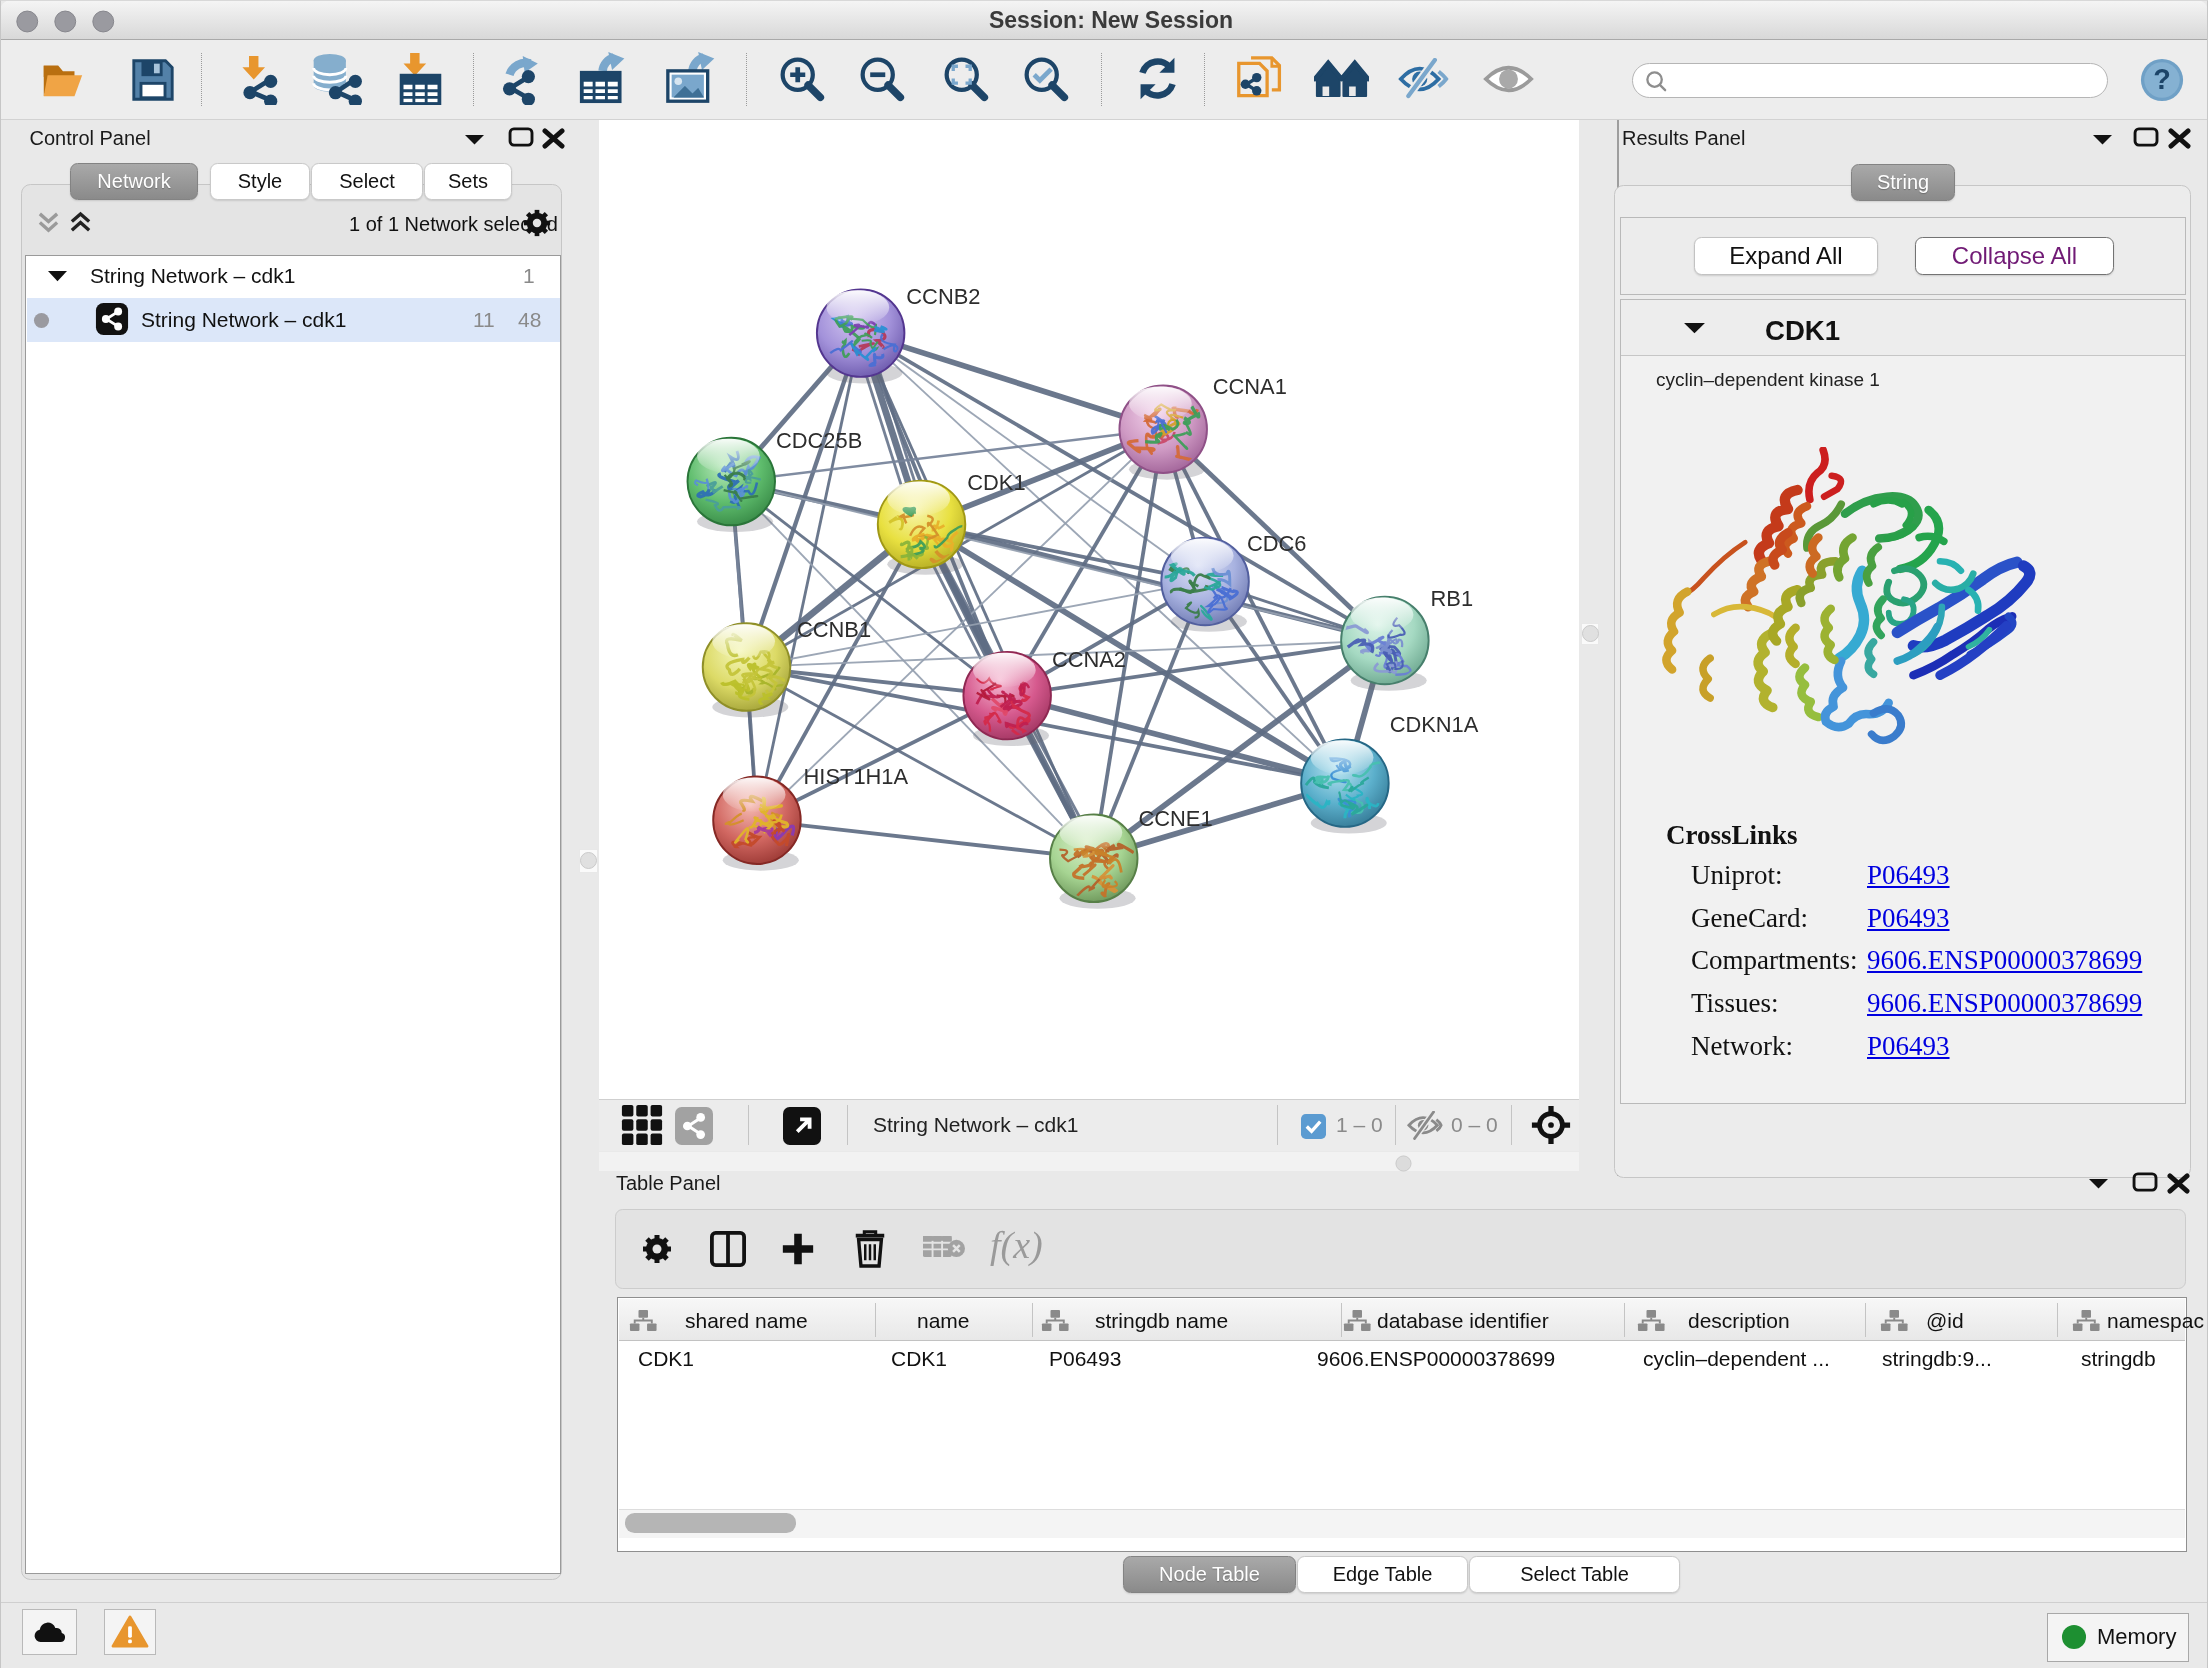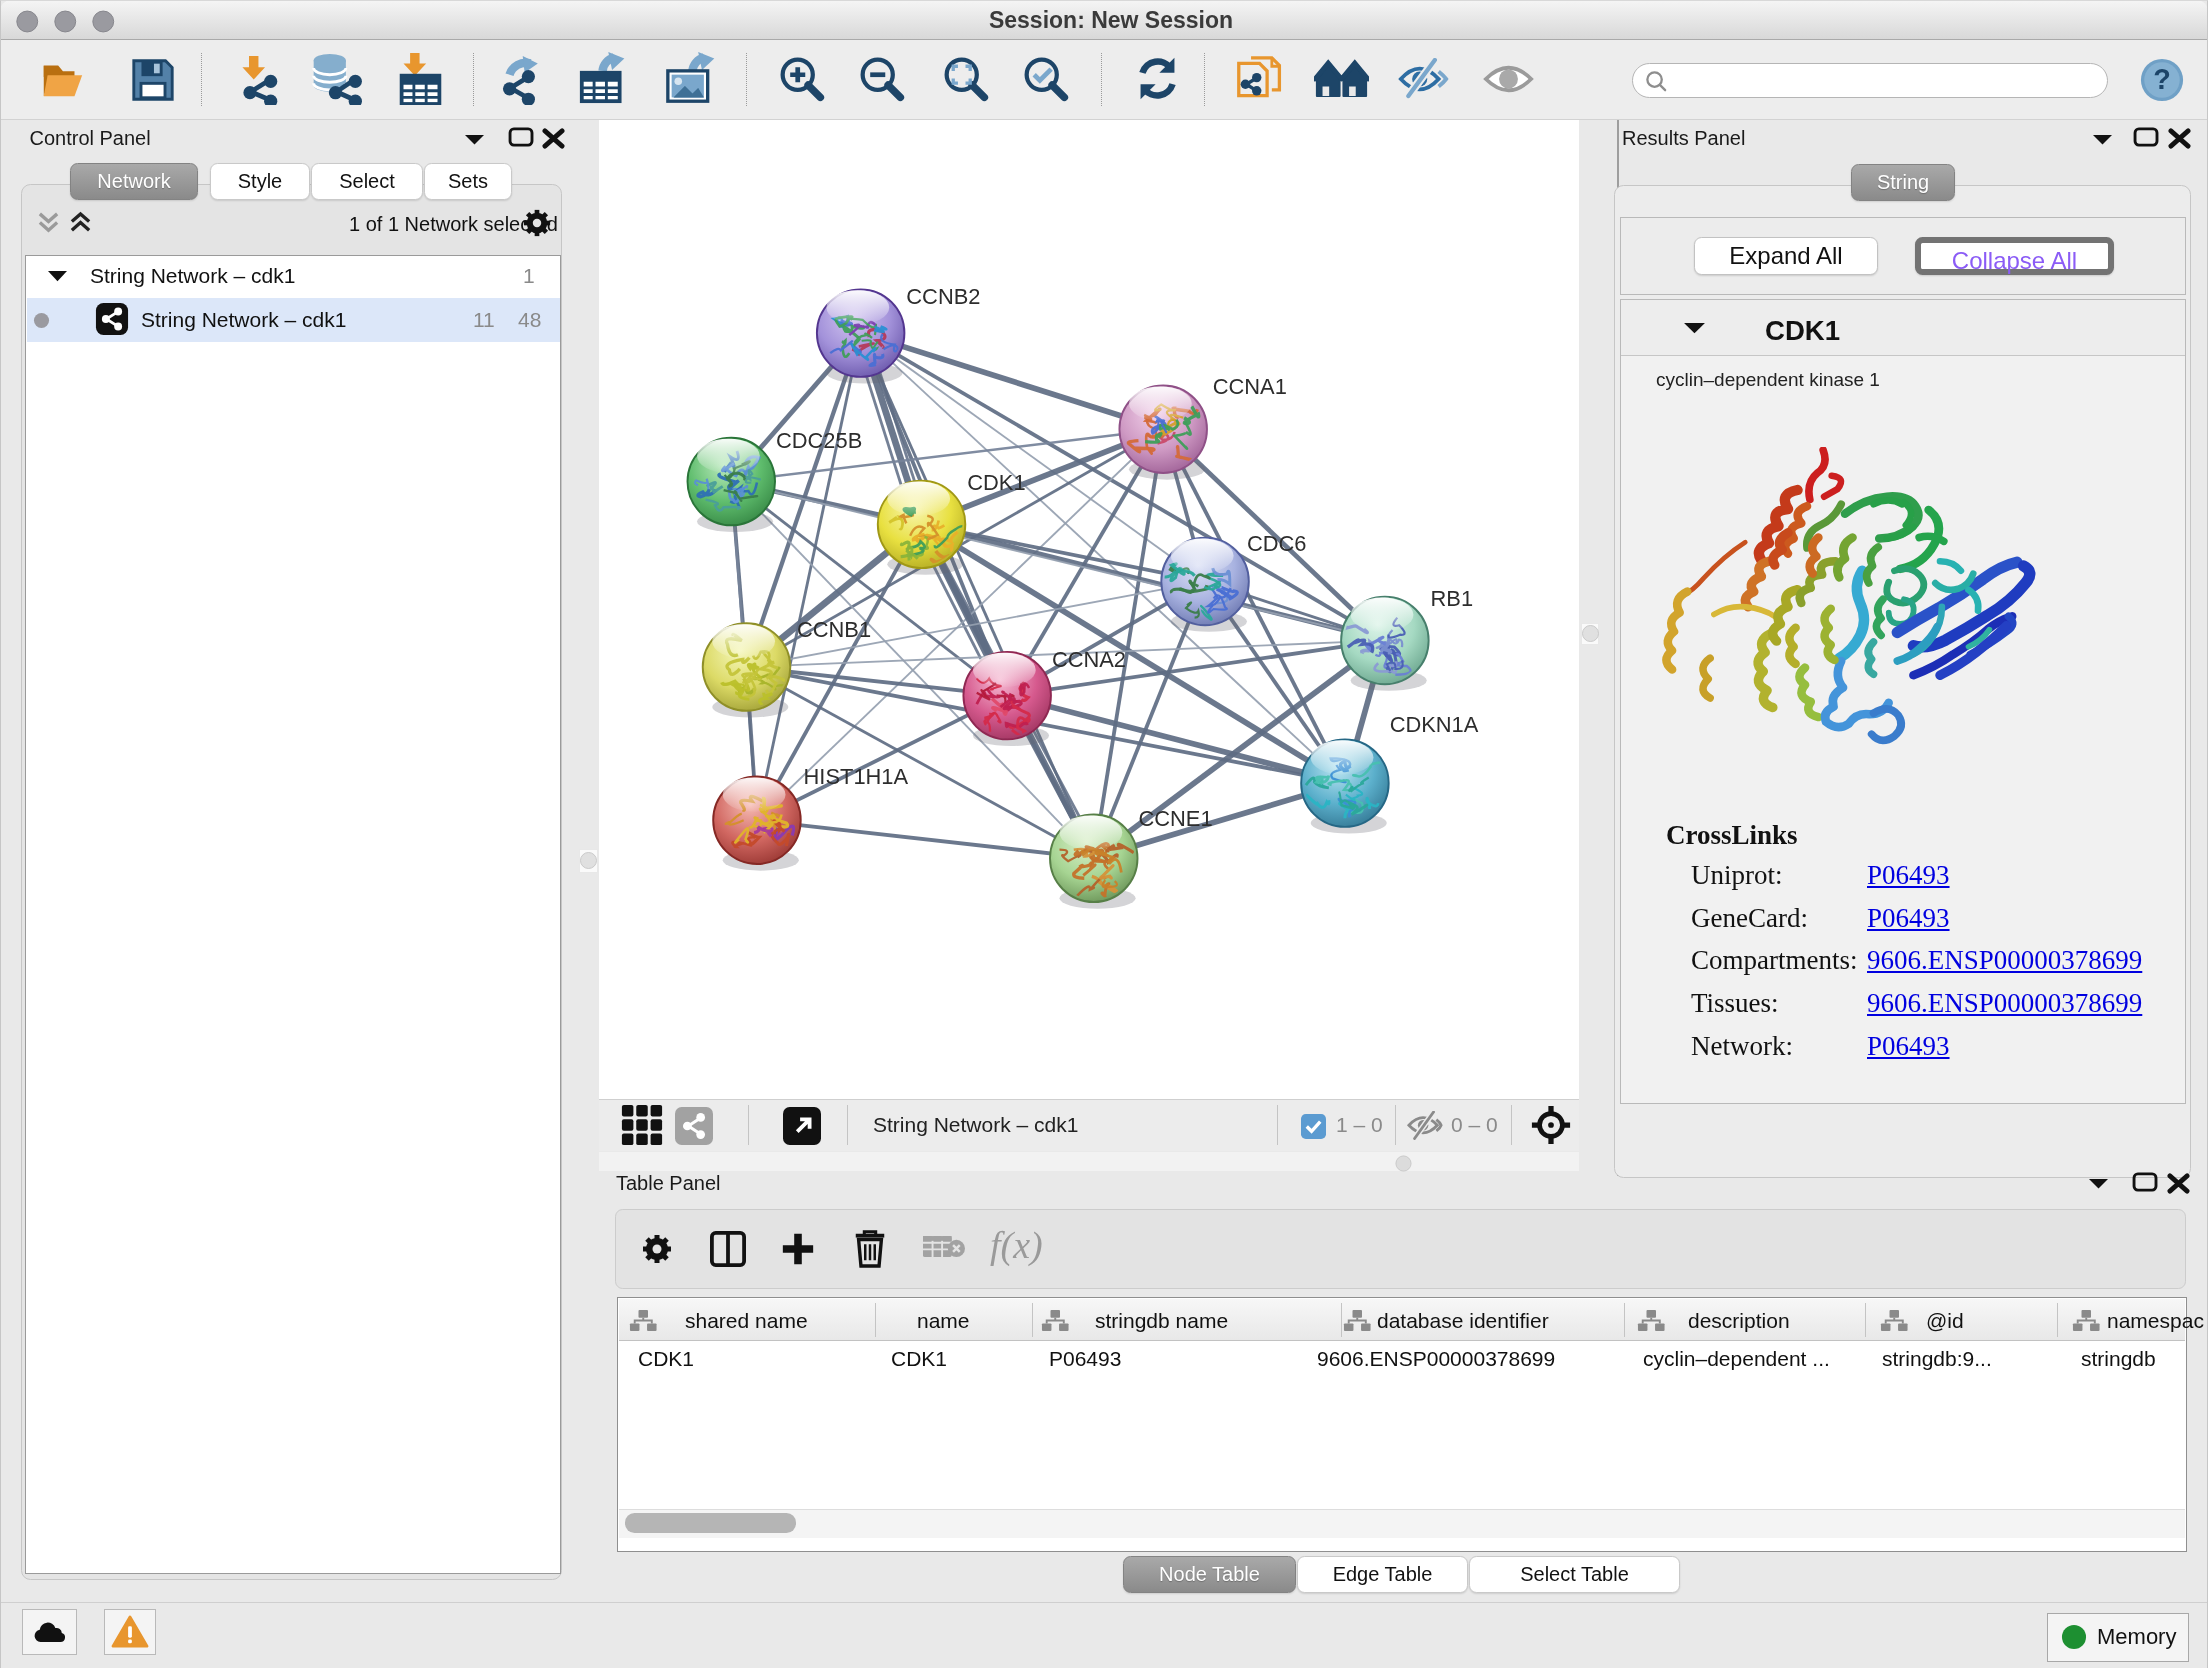--- a/index.html
+++ b/index.html
@@ -742,21 +742,21 @@
   </svg>
 <svg class="abs" style="left:2168px;top:128px" width="23" height="21" viewBox="0 0 24 22">
     <path d="M3 3 L21 19 M21 3 L3 19" stroke="#111" stroke-width="5" stroke-linecap="round"></path>
   </svg>
 
 <div class="abs" style="left:1614px;top:185px;width:577px;height:993px;background:#ececec;border:1px solid #c6c6c6;border-radius:9.5px"></div>
 <div class="tab tabsel" style="left:1851px;top:164px;width:104px">String</div>
 
 <div class="abs" style="left:1620px;top:217px;width:566px;height:78px;background:#ececec;border:1px solid #b9b9b9"></div>
 <div class="abs" style="left:1694px;top:237px;width:184px;height:38px;background:#fff;border:1px solid #c2c2c2;border-radius:7.6px;font-size:24px;color:#111;text-align:center;line-height:36px;box-shadow:0 1px 1.9px rgba(0,0,0,.14)">Expand All</div>
-<div class="abs" style="left:1915px;top:237px;width:199px;height:38px;background:#fff;border:6px solid #737373;border-radius:7.6px;font-size:24px;color:#8b5cf6;text-align:center;line-height:36px;box-shadow:0 1px 1.9px rgba(0,0,0,.14)">Collapse All</div>
+<div class="abs" style="left:1915px;top:237px;width:199px;height:38px;background:#fff;border:1px solid #737373;border-radius:7.6px;font-size:24px;color:#701a75;text-align:center;line-height:36px;box-shadow:0 1px 1.9px rgba(0,0,0,.14)">Collapse All</div>
 
 <div class="abs" style="left:1620px;top:299px;width:566px;height:805px;background:#f1f1f1;border:1px solid #b9b9b9"></div>
 <div class="abs" style="left:1621px;top:300px;width:564px;height:56px;background:#ededed;border-bottom:1px solid #c6c6c6"></div>
 <svg class="abs" style="left:1682px;top:321px" width="25" height="13.3" viewBox="0 0 26 14">
     <path d="M2 2 h22 l-11 11 z" fill="#111"></path>
   </svg>
 <div class="abs" style="left:1765px;top:315px;font-size:27.6px;font-weight:bold;color:#111">CDK1</div>
 <div class="abs" style="left:1656px;top:369px;font-size:19px;color:#222">cyclin–dependent kinase 1</div>
 
 <svg class="abs" style="left:1655px;top:447px" width="399" height="333" viewBox="0 0 420 350">

